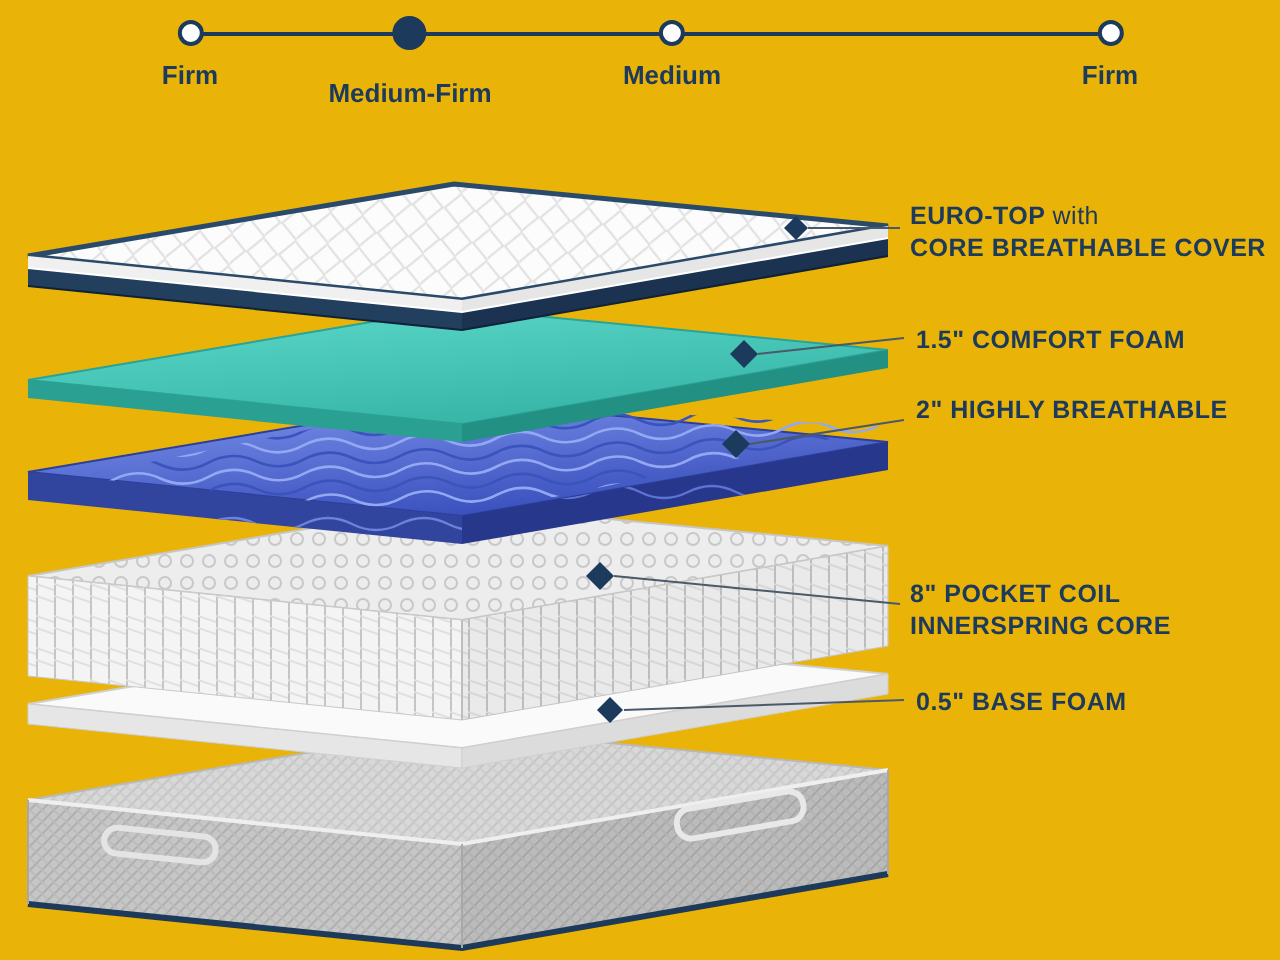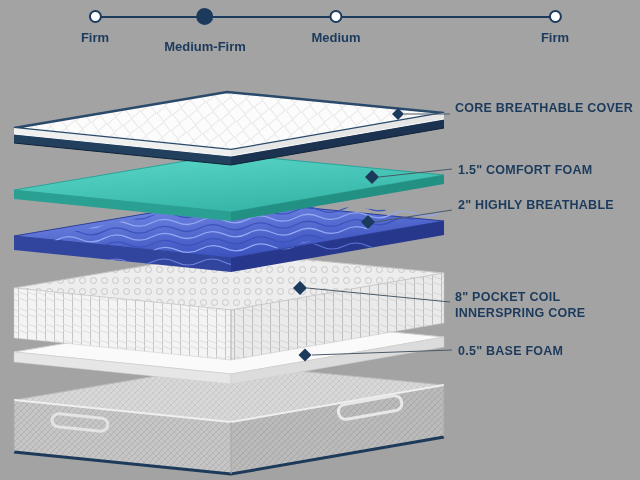--- a/index.html
+++ b/index.html
@@ -1,16 +1,16 @@
 <!DOCTYPE html>
 <html><head>
 <meta charset="utf-8">
 <style>
   html,body{margin:0;padding:0;background:#fff;}
-  .stage{position:relative;width:640px;height:480px;background:#a3a3a3;overflow:hidden;
+  .stage{position:relative;width:640px;height:480px;background:#eab308;overflow:hidden;
          font-family:"Liberation Sans",sans-serif;}
   
   .scale{position:absolute;left:0;top:0;width:640px;height:60px;z-index:3;}
   .scale-line{position:absolute;left:95px;top:16px;width:460px;height:2px;background:#1c3a5c;}
   .scale-opt{position:absolute;top:0;transform:translateX(-50%);text-align:center;cursor:pointer;}
   .dot{display:block;margin:10px auto 0;width:13px;height:13px;box-sizing:border-box;
        border:2.5px solid #1c3a5c;border-radius:50%;background:#fff;}
   .scale-opt.active .dot{width:17px;height:17px;margin-top:8px;background:#1c3a5c;border-color:#1c3a5c;}
   .scale-label{display:block;margin-top:7px;font-size:13px;font-weight:700;color:#1c3a5c;white-space:nowrap;}
   .scale-opt.active .scale-label{margin-top:14px;}
@@ -168,20 +168,24 @@
     <g>
       <path d="M398,108 L404,114 L398,120 L392,114 Z" fill="#1c3a5c"></path>
       <path d="M372,170 L379,177 L372,184 L365,177 Z" fill="#1c3a5c"></path>
       <path d="M368,215 L375,222 L368,229 L361,222 Z" fill="#1c3a5c"></path>
       <path d="M300,281 L307,288 L300,295 L293,288 Z" fill="#1c3a5c"></path>
       <path d="M305,348.5 L311.5,355 L305,361.5 L298.5,355 Z" fill="#1c3a5c"></path>
     </g>
   </svg>
 
   <div class="layer-label" style="left:455px;top:100px">
+    <div>
+      <span>EURO-TOP</span>
+      <span class="light">with</span>
+    </div>
     <div>CORE BREATHABLE COVER</div>
   </div>
 
   <div class="layer-label" style="left:458px;top:162px">
     <div>1.5" COMFORT FOAM</div>
   </div>
 
   <div class="layer-label" style="left:458px;top:197px">
     <div>2" HIGHLY BREATHABLE</div>
   </div>

